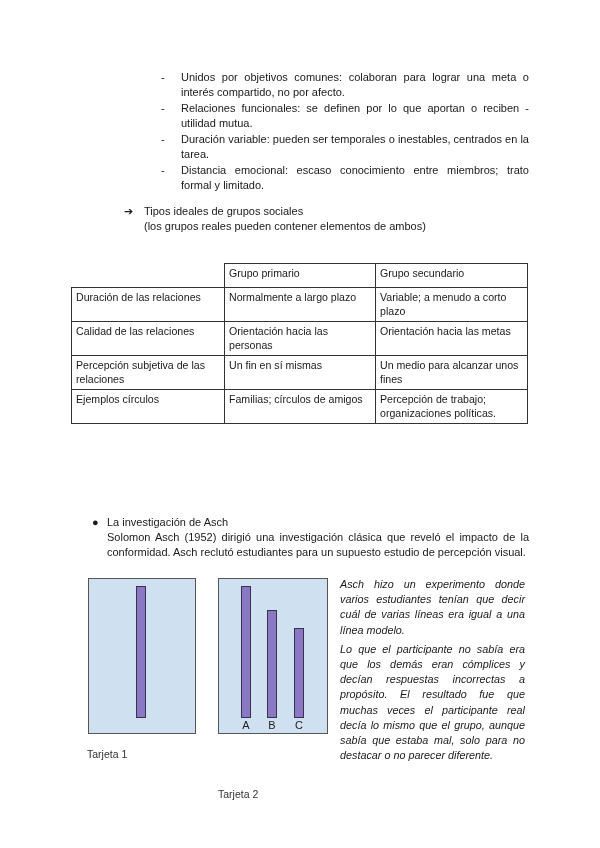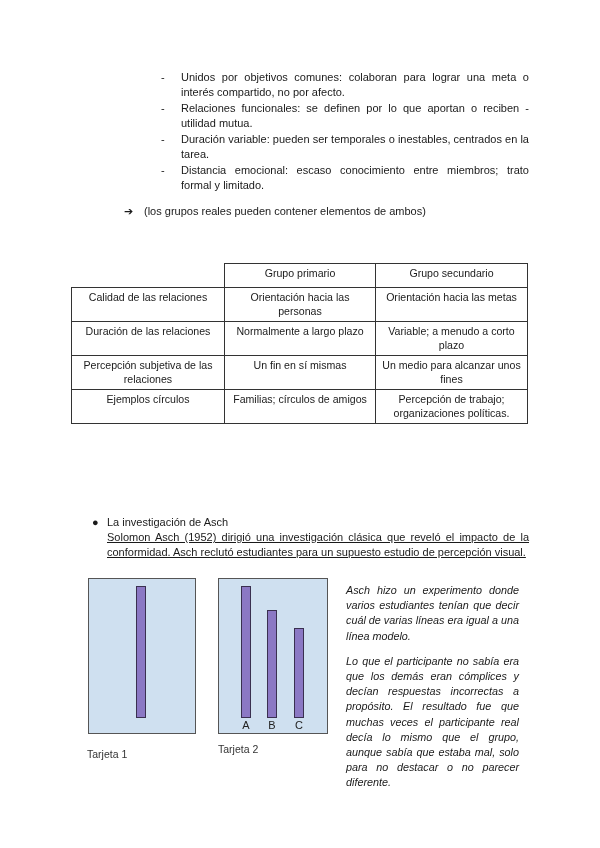--- a/index.html
+++ b/index.html
@@ -9,38 +9,38 @@
   }
   .abs { position: absolute; }
   .dash-list { left: 161px; top: 70px; width: 368px; margin: 0; padding: 0; list-style: none; }
   .dash-item { position: relative; padding-left: 20px; line-height: 15px; margin-bottom: 1px; text-align: justify; }
   .dash-item .dash { position: absolute; left: 0; top: 0; }
   .arrow-block { left: 124px; top: 204px; line-height: 15px; }
   .arrow-block .arrow { position: absolute; left: 0; top: 0; }
   .arrow-block .txt { padding-left: 20px; }
   table.groups {
     position: absolute; left: 71px; top: 263px; width: 456px;
-    border-collapse: collapse; table-layout: fixed; text-align: center;
+    border-collapse: collapse; table-layout: fixed;
   }
   table.groups td {
     border: 1.4px solid #333; padding: 3px 4px 3px 4px; vertical-align: top;
     line-height: 13.5px; font-size: 10.6px;
   }
   table.groups td.empty { border-top: none; border-left: none; }
   table.groups tr.hdr td { height: 17px; }
   .asch { left: 92px; top: 515px; width: 437px; line-height: 15px; }
   .asch .bullet { position: absolute; left: 0; top: 0; }
   .asch .title { padding-left: 15px; display: block; }
-  .asch .body { padding-left: 15px; display: block; text-align: justify; text-decoration: underline; }
+  .asch .body { padding-left: 15px; display: block; text-align: justify; }
   .card { position: absolute; background: #cfe0f0; border: 1.3px solid #555; box-sizing: border-box; }
   .bar { position: absolute; background: #8b78c4; border: 1.3px solid #3a3050; box-sizing: border-box; width: 10px; }
   .bar-label { position: absolute; font-size: 11px; color: #222; width: 14px; text-align: center; }
   .card-caption { position: absolute; font-size: 10.5px; color: #333; text-align: left; width: 110px; }
   .italic-note { left: 336px; top: 573px; width: 193px; font-style: italic; line-height: 15.2px; text-align: justify; font-size: 10.8px; }
-  .italic-note p { margin: 10px; }
+  .italic-note p { margin: 4px; }
 </style>
 </head>
 <body>
 
 <ul class="abs dash-list">
   <li class="dash-item">
     <span class="dash">-</span>
     <span>Unidos por objetivos comunes:  colaboran para lograr una meta o interés compartido, no por afecto.</span>
   </li>
   <li class="dash-item">
@@ -52,44 +52,45 @@
     <span>Duración variable: pueden ser temporales o inestables, centrados en la tarea.</span>
   </li>
   <li class="dash-item">
     <span class="dash">-</span>
     <span>Distancia emocional: escaso conocimiento entre miembros; trato formal y limitado.</span>
   </li>
 </ul>
 
 <div class="abs arrow-block">
   <span class="arrow">➔</span>
+  <div class="txt">Tipos ideales de grupos sociales</div>
   <div class="txt">(los grupos reales pueden contener elementos de ambos)</div>
 </div>
 
 <table class="groups">
   <colgroup>
       <col style="width:153px">
       <col style="width:151px">
       <col style="width:152px">
     </colgroup>
   <tbody>
       <tr class="hdr">
     <td class="empty"></td>
     <td>Grupo primario</td>
     <td>Grupo secundario</td>
   </tr>
   <tr>
+    <td>Duración de las relaciones</td>
+    <td>Normalmente a largo plazo</td>
+    <td>Variable; a menudo a corto plazo</td>
+  </tr>
+  <tr>
     <td>Calidad de las relaciones</td>
     <td>Orientación hacia las personas</td>
     <td>Orientación hacia las metas</td>
-  </tr>
-  <tr>
-    <td>Duración de las relaciones</td>
-    <td>Normalmente a largo plazo</td>
-    <td>Variable; a menudo a corto plazo</td>
   </tr>
   <tr>
     <td>Percepción subjetiva de las relaciones</td>
     <td>Un fin en sí mismas</td>
     <td>Un medio para alcanzar unos fines</td>
   </tr>
   <tr>
     <td>Ejemplos círculos</td>
     <td>Familias; círculos de amigos</td>
     <td>Percepción de trabajo; organizaciones políticas.</td>
@@ -109,18 +110,18 @@
 <div class="card-caption" style="left:87px; top:748px;">Tarjeta 1</div>
 
 <div class="card" style="left:218px; top:578px; width:110px; height:156px;">
   <div class="bar" style="left:22px; top:7px; height:132px;"></div>
   <div class="bar" style="left:48px; top:31px; height:108px;"></div>
   <div class="bar" style="left:75px; top:49px; height:90px;"></div>
   <div class="bar-label" style="left:20px; top:140px;">A</div>
   <div class="bar-label" style="left:46px; top:140px;">B</div>
   <div class="bar-label" style="left:73px; top:140px;">C</div>
 </div>
-<div class="card-caption" style="left:218px; top:743px;">Tarjeta 2</div>
+<div class="card-caption" style="left:218px; top:788px;">Tarjeta 2</div>
 
 <div class="abs italic-note">
   <p>Asch hizo un experimento donde varios estudiantes tenían que decir cuál de varias líneas era igual a una línea modelo.</p>
   <p>Lo que el participante no sabía era que los demás eran cómplices y decían respuestas incorrectas a propósito. El resultado fue que muchas veces el participante real decía lo mismo que el grupo, aunque sabía que estaba mal, solo para no destacar o no parecer diferente.</p>
 </div>
 
 </body></html>

